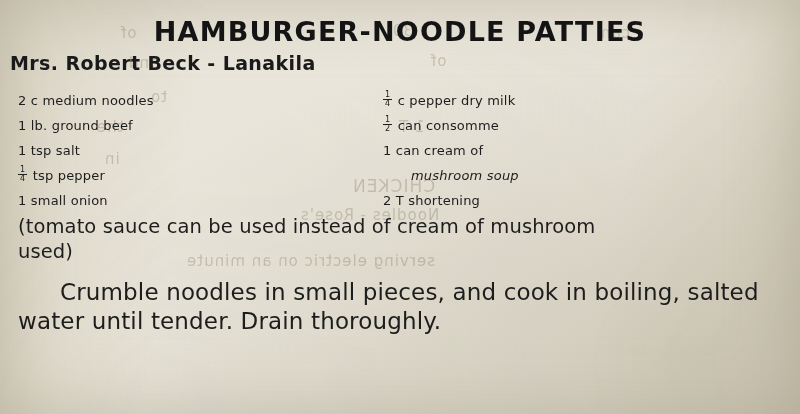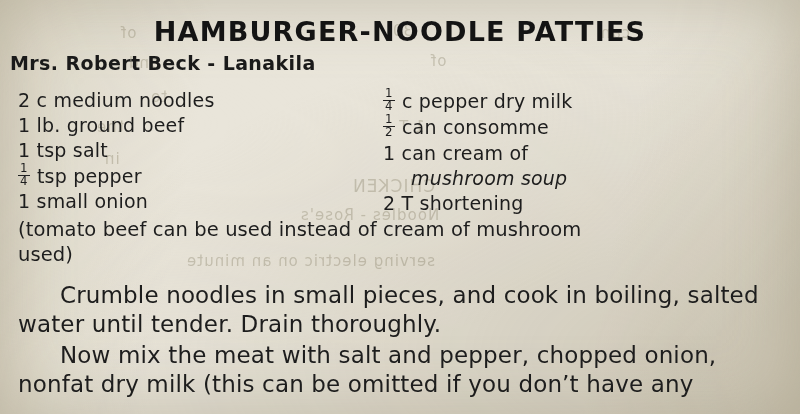--- a/index.html
+++ b/index.html
@@ -77,21 +77,21 @@
     letter-spacing: 0.4px;
     margin: 5px 0 0 0;
     color: #1a1a1a;
   }
 
   .ingredients {
     margin-top: 14px;
     display: flex;
     flex-direction: row;
     align-items: flex-start;
-    font-size: 19px;
+    font-size: 13px;
     line-height: 25px;
   }
   .col {
     white-space: nowrap;
   }
   .col-left { width: 355px; padding-left: 8px; }
   .col-right { flex: 1; padding-left: 10px; }
 
   .ing-line {
     display: block;
@@ -170,25 +170,24 @@
       <div class="col col-right">
           <span class="ing-line"><span class="qty"><span class="frac"><span class="num">1</span><span class="den">4</span></span> c</span><span class="name"> pepper dry milk</span></span>
           <span class="ing-line"><span class="qty"><span class="frac"><span class="num">1</span><span class="den">2</span></span></span><span class="name"> can consomme</span></span>
           <span class="ing-line"><span class="qty">1</span><span class="name"> can cream of</span></span>
           <span class="ing-line ing-indent"><span class="qty"></span><span class="name">mushroom soup</span></span>
           <span class="ing-line"><span class="qty">2 T</span><span class="name"> shortening</span></span>
         </div>
     </div>
 
     <div class="note">
-        <span class="line">(tomato beef can be used  instead of cream of  mushroom</span>
+        <span class="line">(tomato sauce can be used  instead of cream of  mushroom</span>
         <span class="line">used)</span>
       </div>
 
     <div class="method">
         <p>Crumble noodles in small pieces, and cook in boiling, salted water until tender. Drain thoroughly.</p>
-        <p>Now mix the meat with salt and pepper, chopped onion, nonfat dry milk (this can be omitted if you don’t have any</p>
       </div>
   </div>
 
   <div id="grain"></div>
   <div id="vignette"></div>
 </div>
 
 </body></html>

